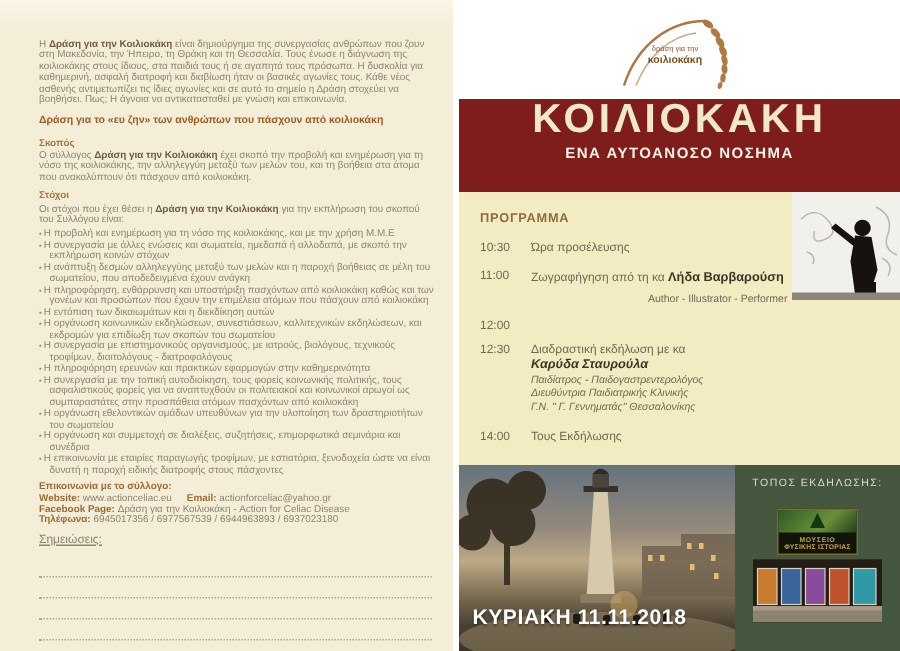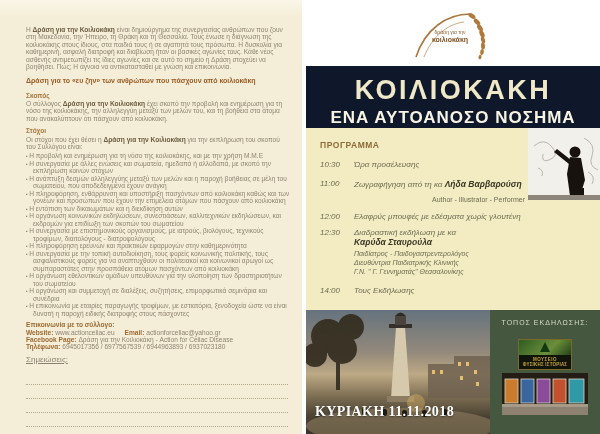--- a/index.html
+++ b/index.html
@@ -23,42 +23,42 @@
   .contact .cl{color:#9c6a33;font-weight:bold;}
   .contact .sp{display:inline-block;width:10px;}
   .notes-title{font-size:8px;color:#8b8170;margin:5px 0 9px 0;text-decoration:underline;}
   .dotline{height:10px;border-bottom:1.6px dotted #b4a88c;margin-bottom:3px;width:262px;}
 
   
   .right{position:absolute;left:306px;top:0;width:294px;height:434px;background:#ffffff;}
   .logo-band{position:relative;height:66px;background:#ffffff;}
   .wheat-logo{position:absolute;left:50%;top:5px;transform:translateX(-50%);}
 
-  .banner{height:62px;background:#0f172a;text-align:center;box-sizing:border-box;padding-top:11px;}
+  .banner{height:62px;background:#7f1d1d;text-align:center;box-sizing:border-box;}
   .banner-title{font-size:27px;font-weight:bold;letter-spacing:2.5px;line-height:1;color:#efe9c8;}
-  .banner-sub{font-size:17px;letter-spacing:1px;color:#f7f4e4;margin-top:4px;font-weight:bold;}
+  .banner-sub{font-size:10px;letter-spacing:1px;color:#f7f4e4;margin-top:4px;font-weight:bold;}
 
   .program{position:relative;height:182px;background:#f3ebc1;box-sizing:border-box;
            padding:12px 0 0 14px;color:#6d6b53;font-size:8px;}
   .program-title{color:#8d6c3a;font-weight:bold;font-size:8.5px;letter-spacing:.5px;margin-bottom:10px;}
-  .prow{display:flex;margin-bottom:10px;font-style:italic;}
+  .prow{display:flex;margin-bottom:10px;}
   .ptime{width:34px;flex:none;}
   .ptext b{color:#3c3627;font-size:8.5px;}
   .psub{font-size:7px;margin:-7px 0 9px 112px;}
   .pblock{margin:-4px 0 9px 34px;font-style:italic;}
   .pname{color:#3c3627;font-weight:bold;font-size:8.5px;margin-bottom:2px;}
   .pline{font-size:7px;line-height:1.3;}
   .speaker-photo{position:absolute;right:0;top:0;width:72px;height:72px;display:block;}
 
   .footer{display:flex;height:124px;}
   .scene{position:relative;width:184px;height:124px;flex:none;overflow:hidden;
          background:linear-gradient(180deg,#66737e 0%,#93897b 34%,#bda985 52%,#7c6d52 70%,#4a4133 86%,#3b3428 100%);}
   .scene svg{position:absolute;left:0;top:0;}
   .date-overlay{position:absolute;left:9px;bottom:15px;color:#ffffff;text-shadow:0 1px 2px rgba(0,0,0,.45);}
-  .date-line{font-size:14px;font-weight:bold;letter-spacing:.4px;line-height:1.1;font-family:Liberation Serif, serif;}
+  .date-line{font-size:14px;font-weight:bold;letter-spacing:.4px;line-height:1.1;}
   .time-line{font-size:10px;font-weight:bold;letter-spacing:.3px;}
 
   .venue{flex:1;background:#46573f;color:#d7dcc8;text-align:center;box-sizing:border-box;padding-top:9px;}
   .venue-label{font-size:7px;letter-spacing:1px;}
   .museum-logo{width:52px;margin:13px auto 0 auto;border:1px solid #7a6a28;background:#10140b;}
   .museum-logo .art{height:15px;background:linear-gradient(135deg,#2e5b22 0%,#6b8f3a 60%,#24401a 100%);position:relative;}
   .museum-logo .art .tree{position:absolute;left:50%;top:2px;transform:translateX(-50%);
       width:0;height:0;border-left:5px solid transparent;border-right:5px solid transparent;border-bottom:10px solid #123a10;}
   .museum-logo .t1{font-size:4.5px;color:#c9a53a;font-weight:bold;letter-spacing:.5px;padding-top:2px;}
   .museum-logo .t2{font-size:4.5px;color:#c9a53a;font-weight:bold;letter-spacing:.2px;padding-bottom:2px;}
@@ -144,21 +144,20 @@
       </div>
 
       <div class="prow" style="margin-bottom:14px">
         <span class="ptime">11:00</span>
         <span class="ptext"><span>Ζωγραφήγηση από τη κα </span><b>Λήδα Βαρβαρούση</b></span>
       </div>
       <div class="psub">Author - Illustrator - Performer</div>
 
       <div class="prow" style="margin-bottom:7px">
         <span class="ptime">12:00</span>
-        <span class="ptext">Ελαφρύς μπουφές με εδέσματα χωρίς γλουτένη</span>
       </div>
 
       <div class="prow" style="margin-bottom:4px">
         <span class="ptime">12:30</span>
         <span class="ptext">Διαδραστική εκδήλωση με κα</span>
       </div>
       <div class="pblock">
         <div class="pname">Καρύδα Σταυρούλα</div>
         <div class="pline">Παιδίατρος - Παιδογαστρεντερολόγος</div>
         <div class="pline">Διευθύντρια Παιδιατρικής Κλινικής</div>

